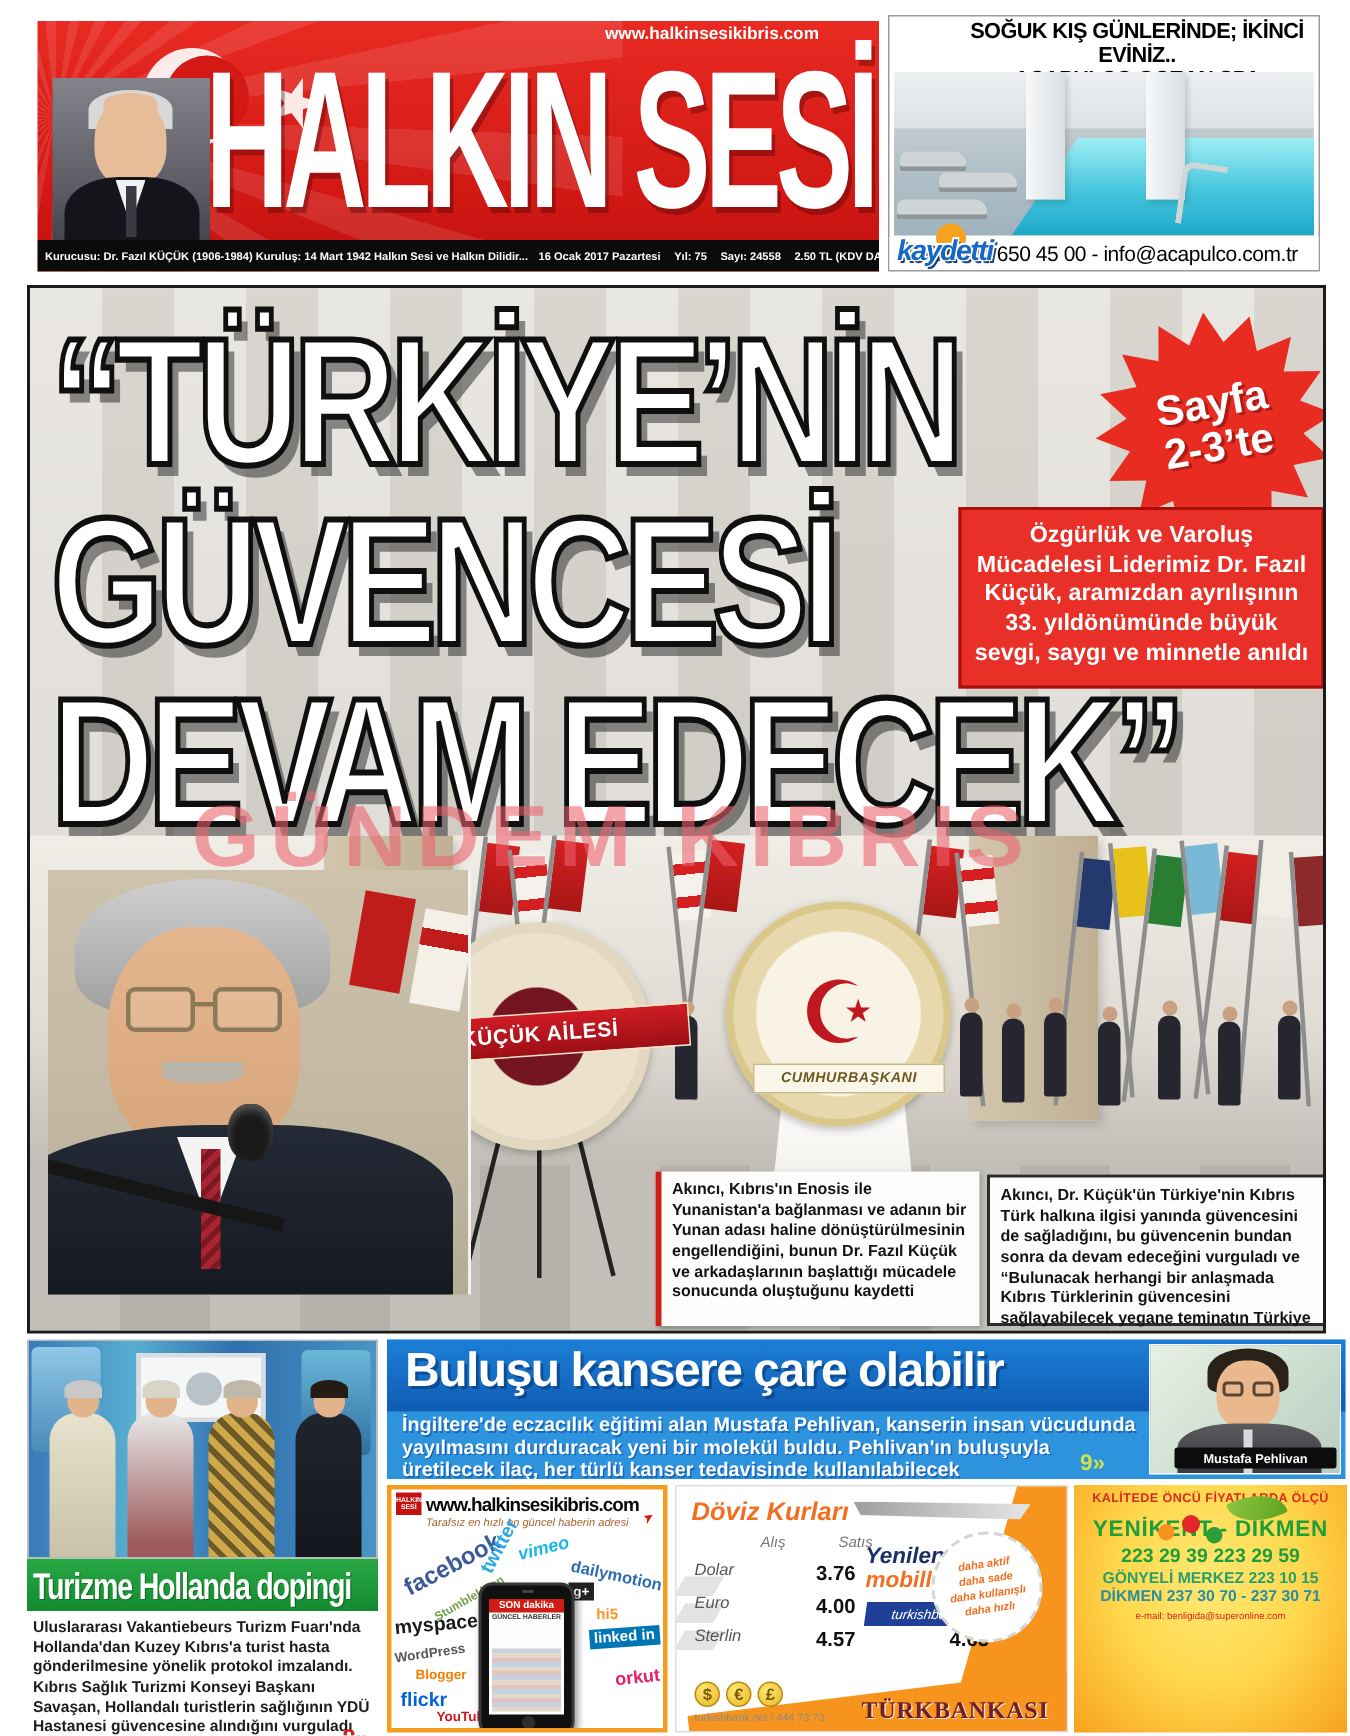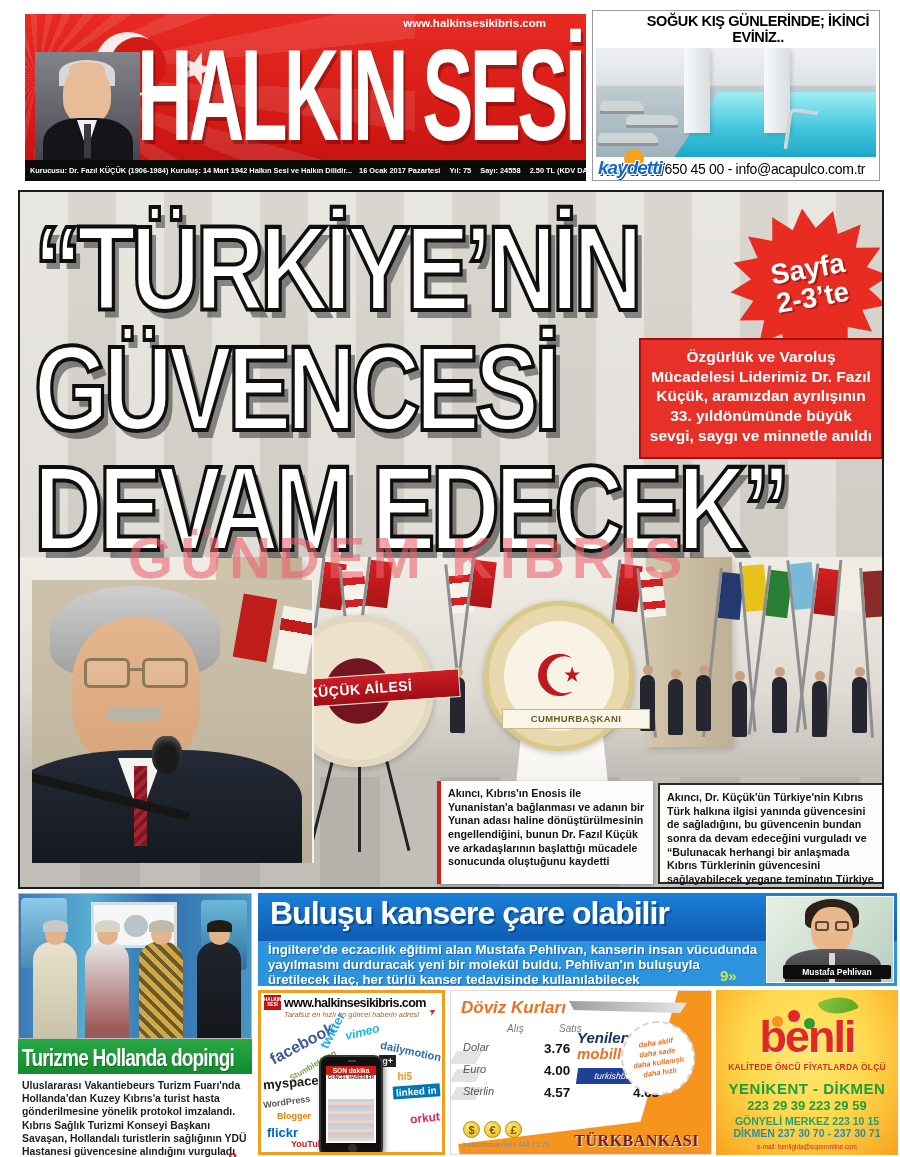--- a/index.html
+++ b/index.html
@@ -85,22 +85,22 @@
     background:radial-gradient(circle,#731420 0 33%,#ece2cc 34% 100%);border:7px solid #e2d8c0;box-shadow:0 2px 6px rgba(0,0,0,.25);}
   .w1-legs{position:absolute;left:300px;top:200px;width:80px;height:95px;z-index:2;}
   .w1-legs i{position:absolute;top:0;width:3px;height:95px;background:#222;}
   .ribbon1{position:absolute;left:240px;top:118px;width:200px;height:29px;background:linear-gradient(180deg,#cf1c26,#9d0f16);
     border:1px solid #f3e2c8;color:#fff;font-weight:bold;font-size:14px;text-align:center;line-height:27px;
     letter-spacing:.5px;transform:rotate(-4deg);z-index:4;}
   .wreath2{position:absolute;left:464px;top:44px;width:150px;height:150px;border-radius:50%;z-index:3;
     background:radial-gradient(circle,#f8f3e4 0 55%,#e7d9ad 56% 100%);border:5px solid #d9c globalize89;border:5px solid #d9c889;
     display:flex;align-items:center;justify-content:center;box-shadow:0 2px 6px rgba(0,0,0,.25);}
   .w2-emblem{color:#c01820;font-size:58px;line-height:1;}
-  .ribbon2{position:absolute;left:482px;top:152px;width:148px;height:20px;background:#faf6ea;border:1px solid #c9b98a;
-    color:#6b5a20;font-weight:bold;font-size:9.5px;text-align:center;line-height:18px;z-index:4;letter-spacing:.4px;}
+  .ribbon2{position:absolute;left:482px;top:152px;width:128px;height:20px;background:#faf6ea;border:1px solid #c9b98a;
+    color:#6b5a20;font-weight:bold;font-size:9.5px;text-align:center;line-height:18px;z-index:4;letter-spacing:.4px;font-style:italic;}
   .drape{position:absolute;left:486px;top:172px;width:112px;height:152px;z-index:2;
     background:linear-gradient(180deg,#ffffff,#ddd8cb);clip-path:polygon(14% 0,86% 0,100% 100%,0 100%);}
 
   
   .akinci{position:absolute;left:12px;top:388px;width:282px;height:283px;z-index:6;overflow:hidden;
     background:linear-gradient(180deg,#cdc2ab 0%,#c3b8a2 55%,#b5ab97 100%);border-right:2px solid #f2f2f2;}
   .ak-flag{position:absolute;width:34px;height:64px;transform:rotate(10deg);}
   .ak-hair{position:absolute;left:18px;top:6px;width:170px;height:92px;background:linear-gradient(180deg,#cfcfcf,#9f9f9f);border-radius:50% 50% 30% 30%;}
   .ak-face{position:absolute;left:40px;top:38px;width:128px;height:150px;background:linear-gradient(180deg,#e5b68e,#d8a57c);border-radius:44% 44% 40% 40%;}
   .ak-glass{position:absolute;left:52px;top:78px;width:46px;height:30px;border:3px solid #8a7a5a;border-radius:6px;background:rgba(255,255,255,.12);}
@@ -485,21 +485,20 @@
     </div>
     <div class="dz-footer">turkishbank.net / 444 73 73</div>
     <div class="dz-bank">TÜRKBANKASI</div>
   </div>
 
   <div class="benli">
     <div class="bn-leaf"></div>
     <div class="bn-dot" style="left:56px;top:26px;width:11px;height:11px;background:#f7941d;"></div>
     <div class="bn-dot" style="left:72px;top:20px;width:12px;height:12px;background:#e3262a;"></div>
     <div class="bn-dot" style="left:88px;top:28px;width:11px;height:11px;background:#2f9e3a;"></div>
-    <div class="bn-brand">benli</div>
     <div class="bn-tag">KALİTEDE ÖNCÜ FİYATLARDA ÖLÇÜ</div>
     <div class="bn-l1">YENİKENT - DİKMEN</div>
     <div class="bn-l2">223 29 39    223 29 59</div>
     <div class="bn-l3">GÖNYELİ MERKEZ 223 10 15</div>
     <div class="bn-l4">DİKMEN 237 30 70 - 237 30 71</div>
     <div class="bn-email">e-mail: benligida@superonline.com</div>
   </div>
 
 </div>
 

